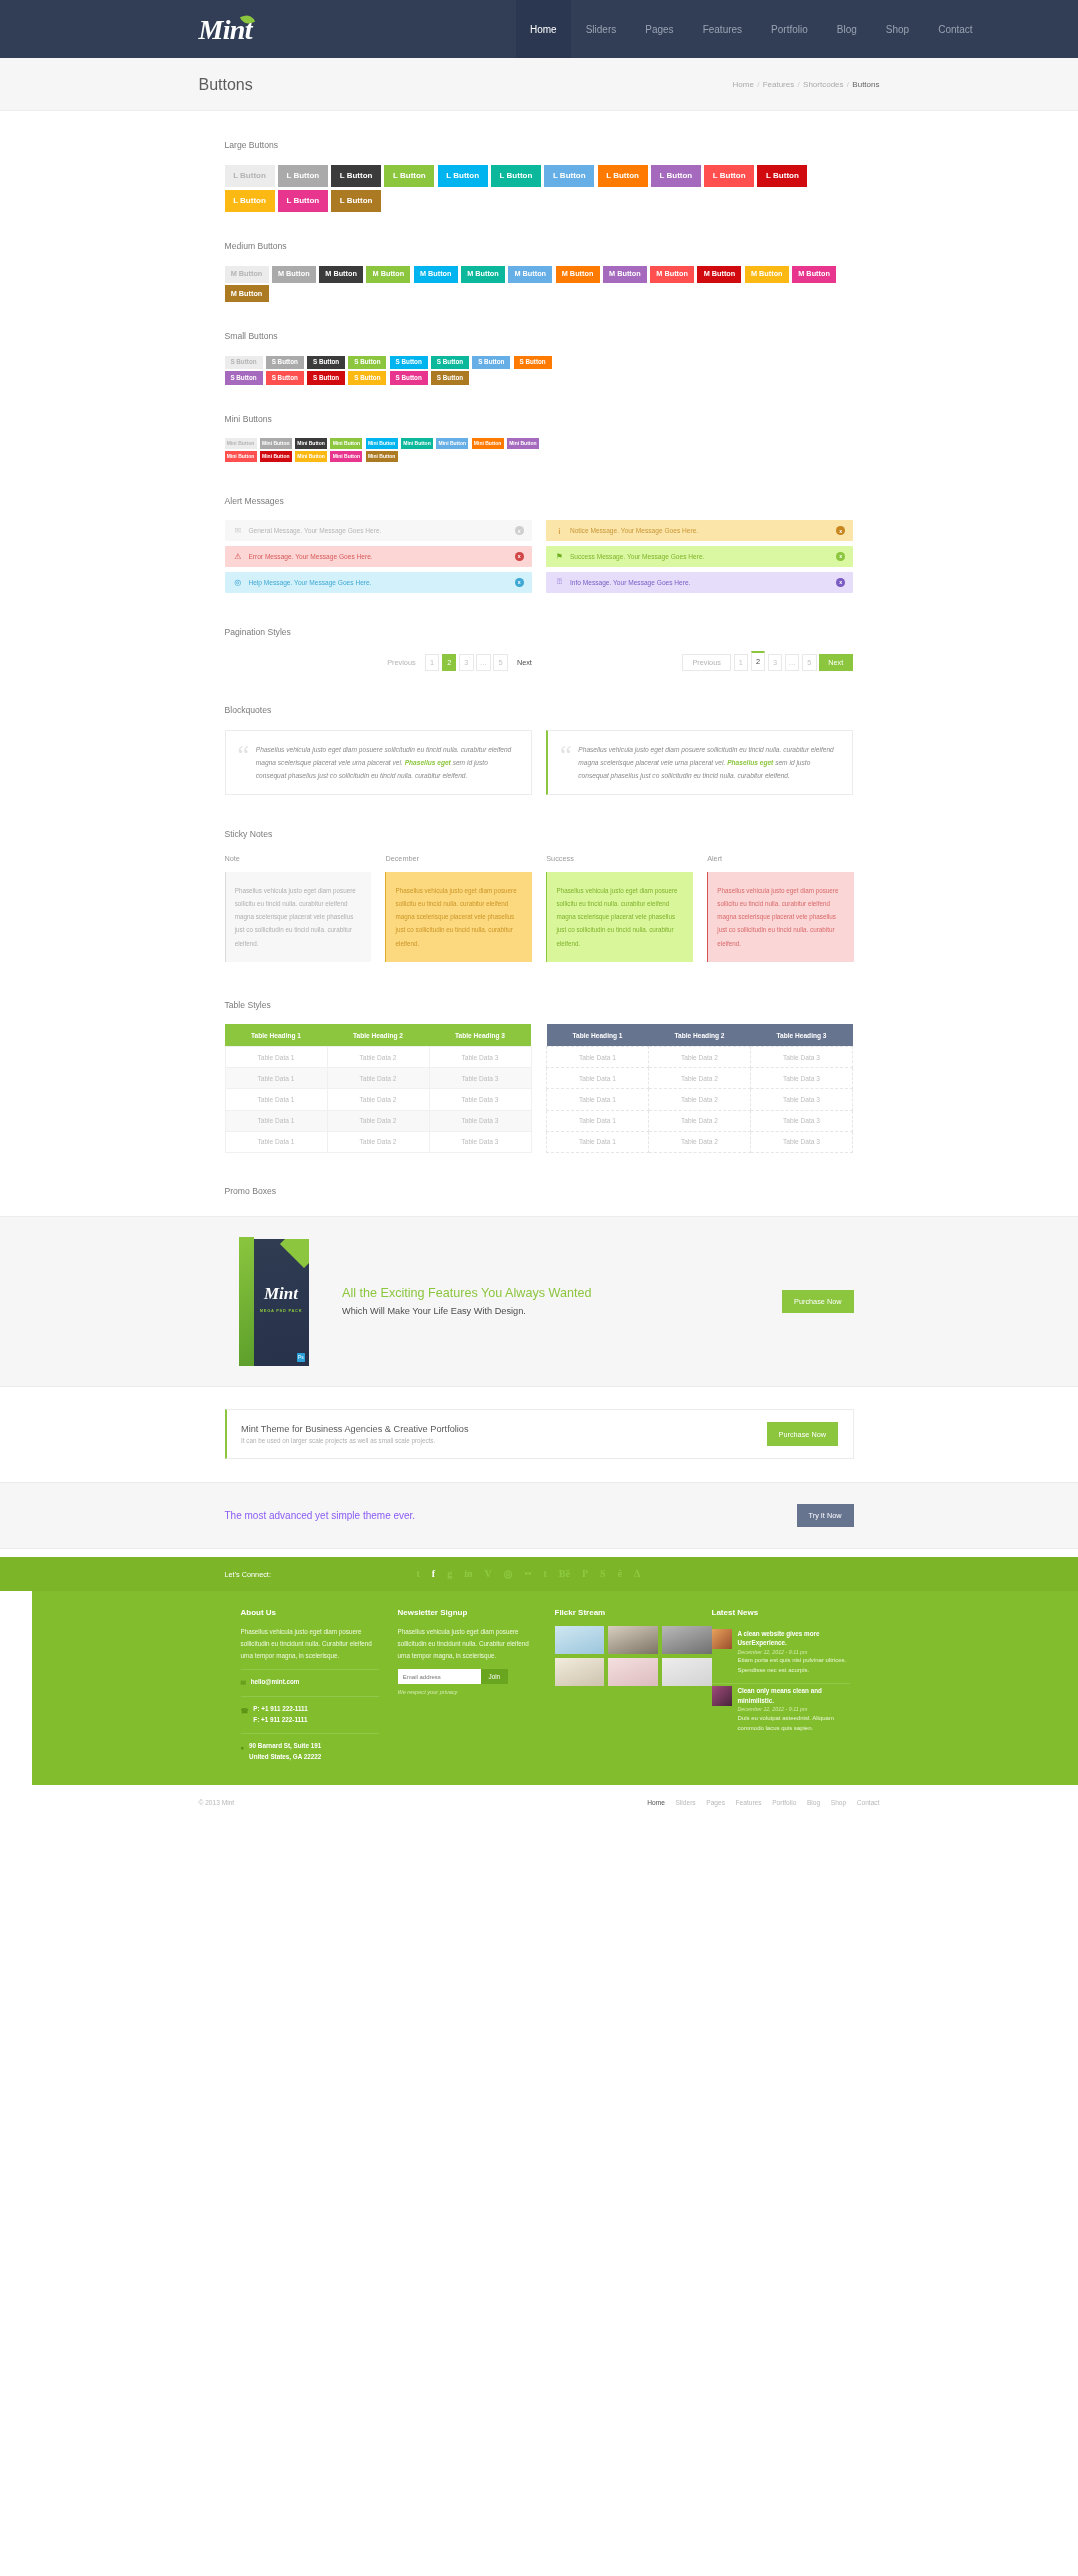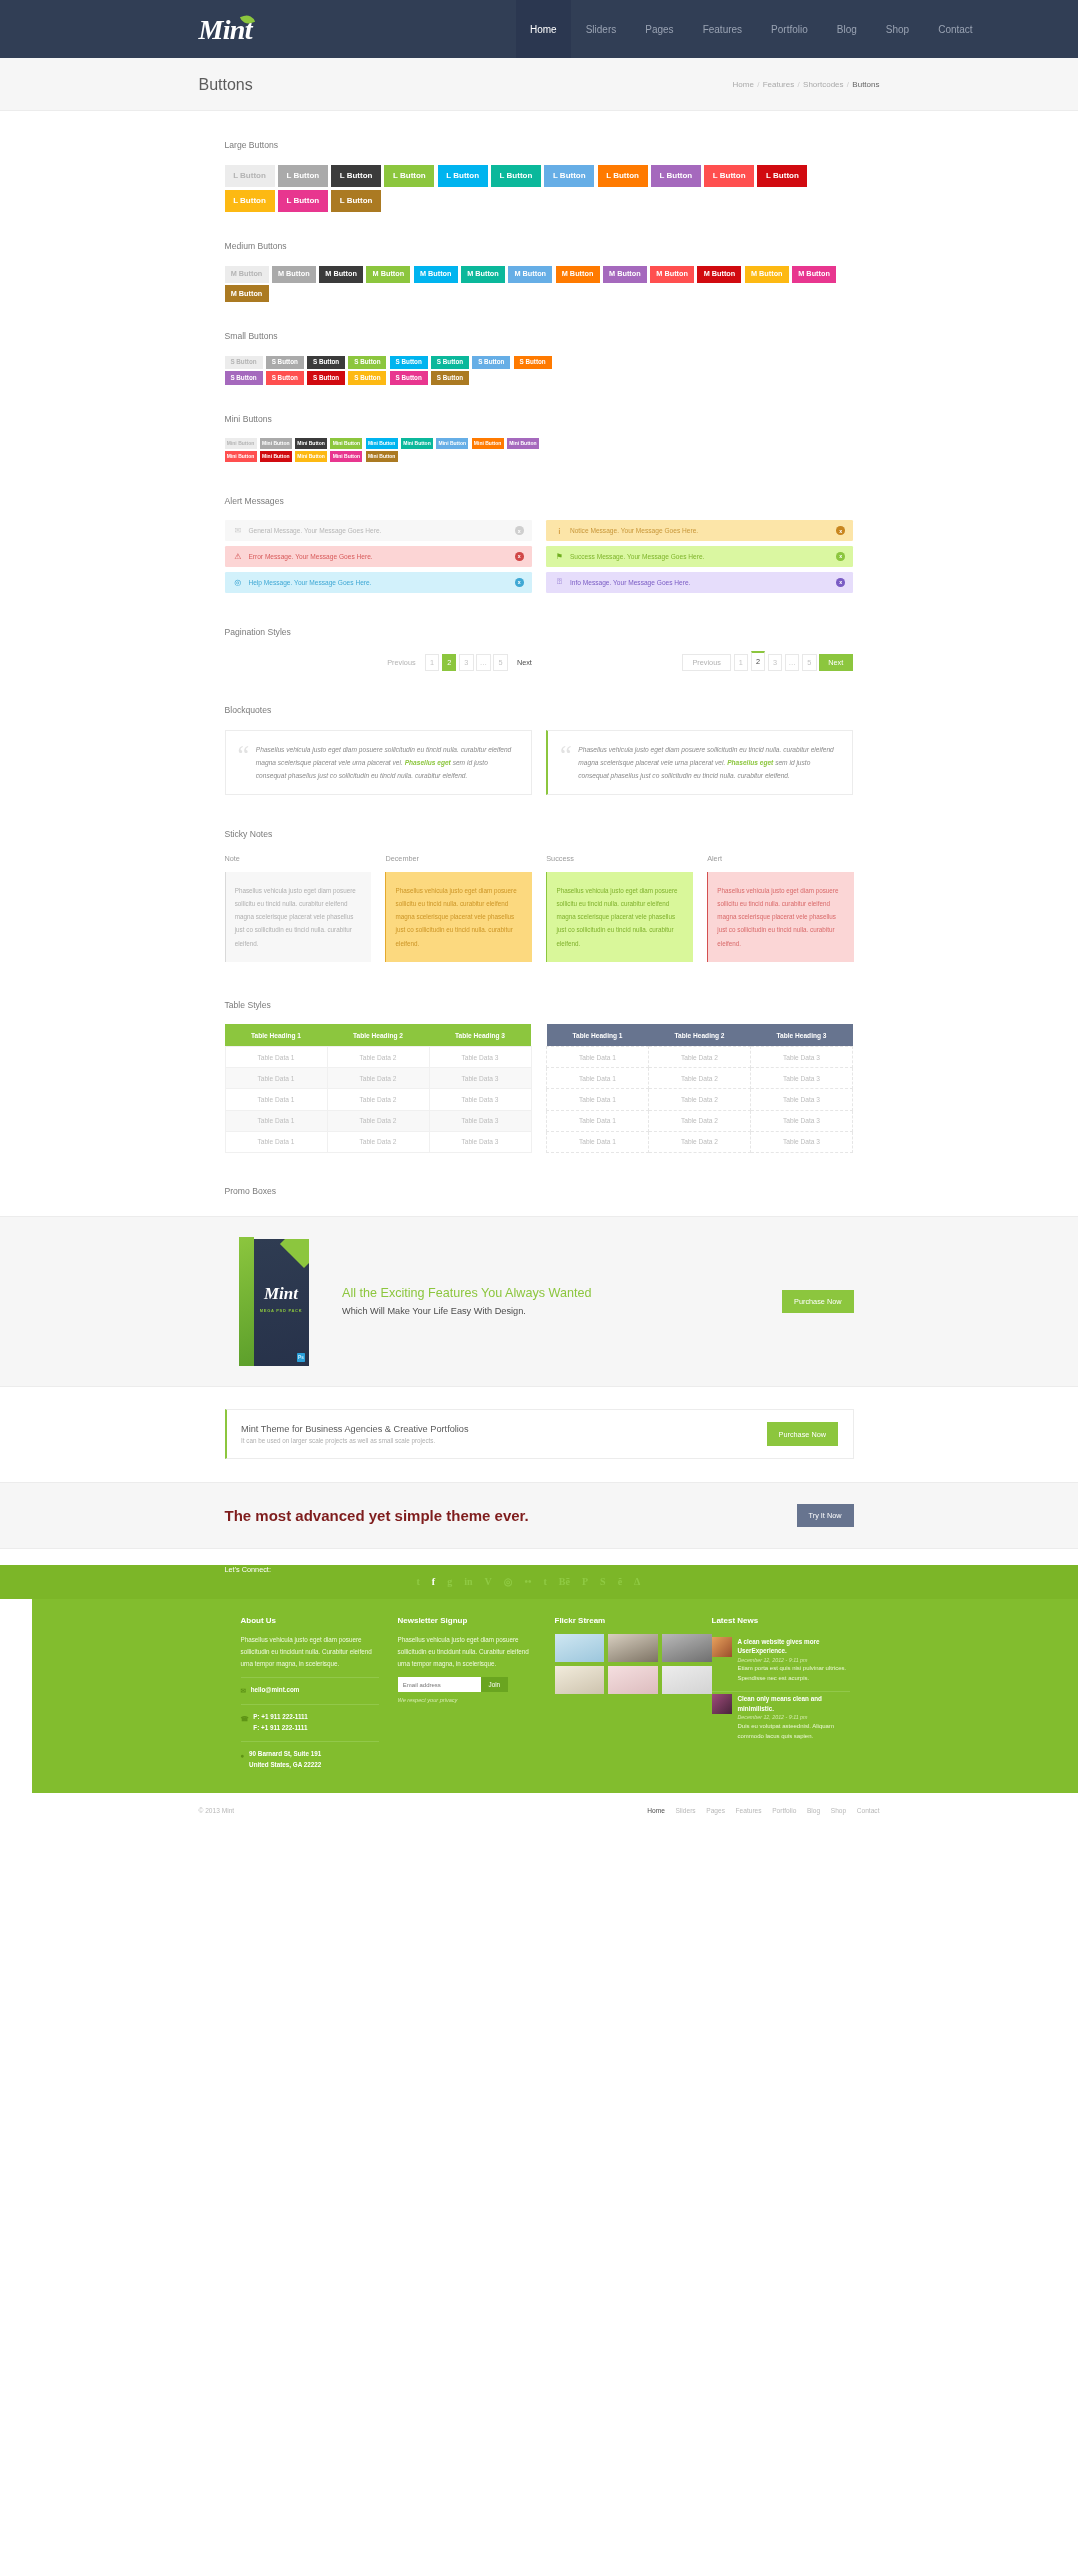--- a/index.html
+++ b/index.html
@@ -125,26 +125,26 @@
 
   .promo2 { margin-top:22.5px; border:0.7px solid #ececec; border-left:2px solid #8cc63e;
             background:#fff; padding:12px 14.5px; display:flex; align-items:center; }
   .promo2-text { flex:1; }
   .promo2-h { font-size:9.2px; color:#5a5a5a; margin-bottom:3.3px; font-weight:normal; }
   .promo2-p { font-size:6.3px; color:#b0b0b0; }
 
   .cta-band { background:#f6f6f6; border-top:0.7px solid #ececec; border-bottom:0.7px solid #ececec;
               margin-top:22.5px; padding:21px 0; }
   .cta-inner { width:629px; margin:0 auto; display:flex; align-items:center; justify-content:space-between; }
-  .cta-h { font-size:15px; color:#7f1d1d; font-weight:bold; }
+  .cta-h { font-size:10px; color:#8b5cf6; font-weight:normal; }
   .btn-try { background:#67748f; color:#fff; font-size:7.3px; padding:7.3px 12px; border:0; cursor:pointer; }
 
   
   .social-band { background:#7cb628; height:34px; }
-  .social-inner { width:629px; margin:16px auto; height:34px; display:flex; }
+  .social-inner { width:629px; margin:8px auto; height:34px; display:flex; align-items:center; }
   .lets-connect { font-size:7.3px; color:#fff; width:192px; }
   .social-icons { display:flex; gap:12px; align-items:center; }
   .social-icons span { color:#8fca43; font-size:10px; cursor:pointer; font-family:"Liberation Serif",serif;
                        font-weight:bold; line-height:1; }
   .social-icons span.on { color:#fff; }
 
   .footer { background:#82bd2e; padding:17px 0 22.5px;margin-left:32px; }
   .footer-inner { width:629px; margin:0 auto; display:flex; }
   .fcol { width:157px; padding-right:18.5px; }
   .fcol h4 { color:#fff; font-size:8px; margin-bottom:9.2px; font-weight:bold; }

